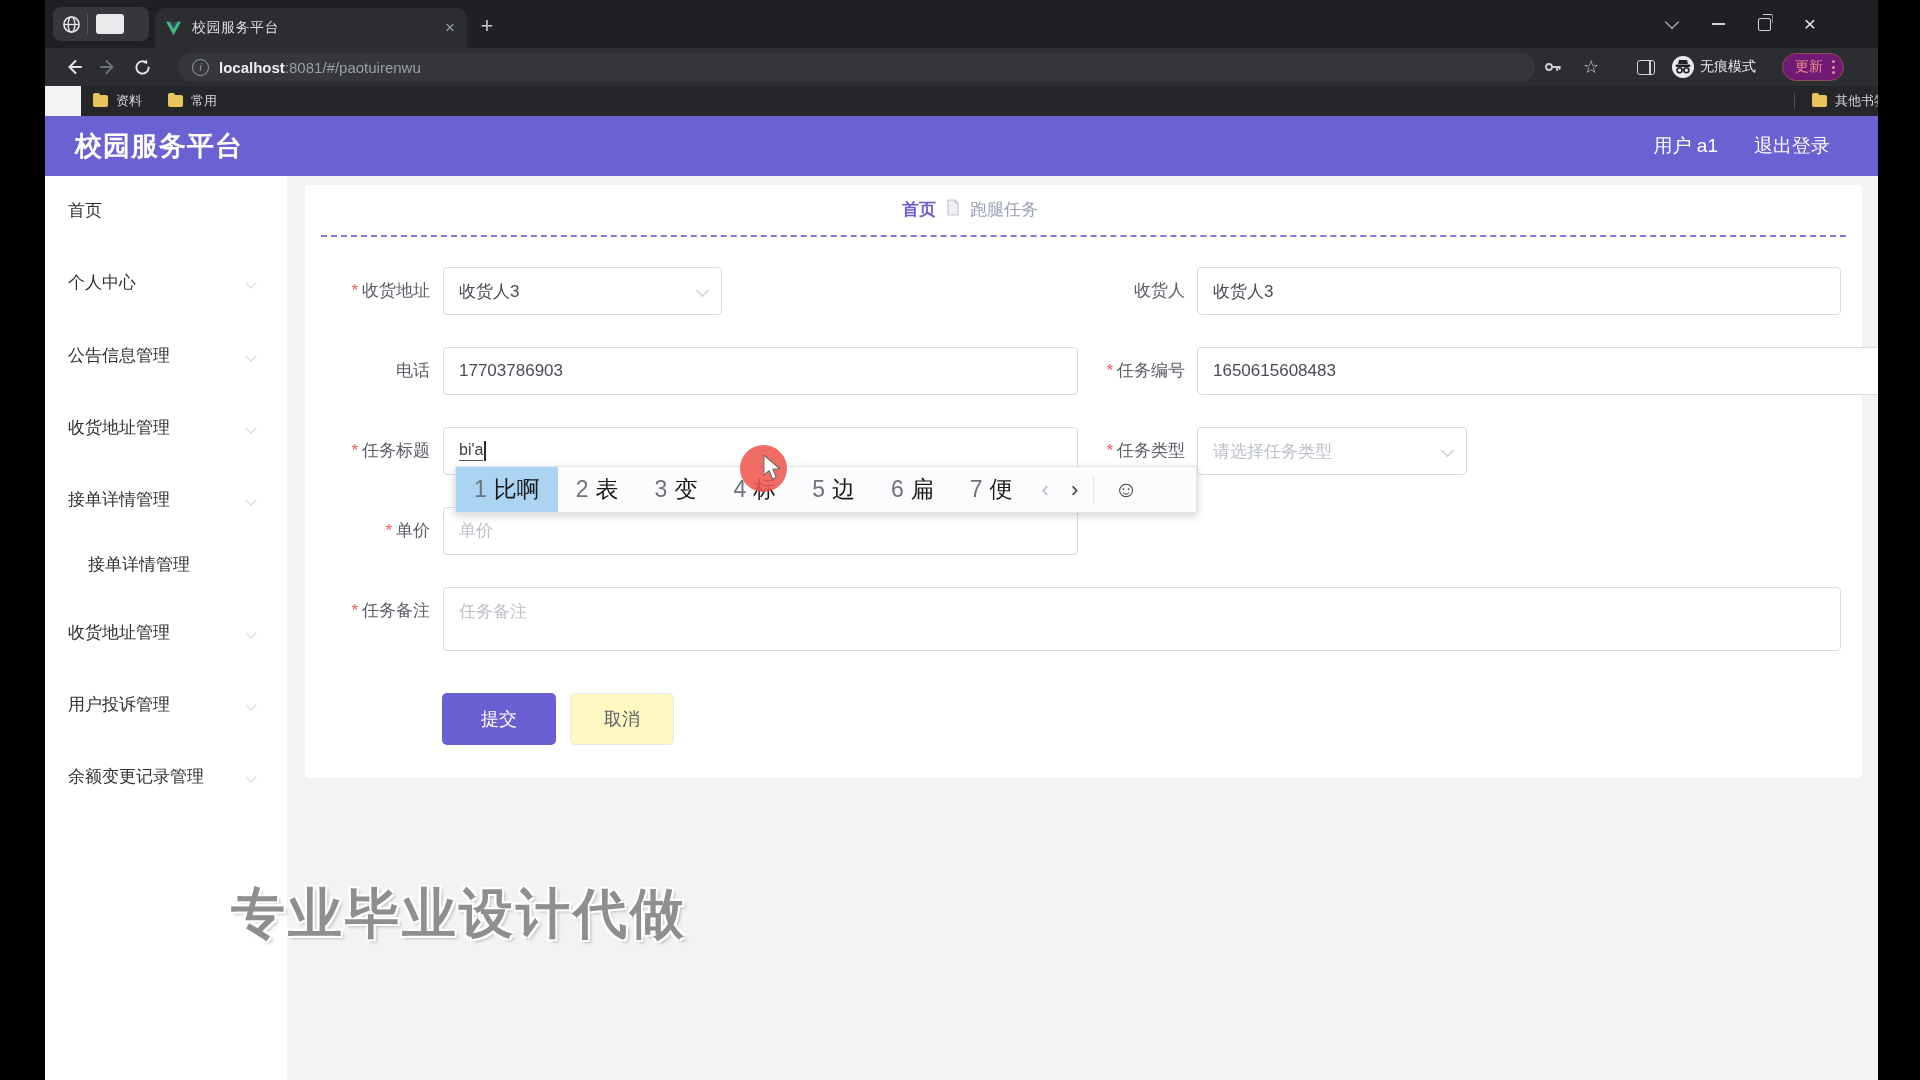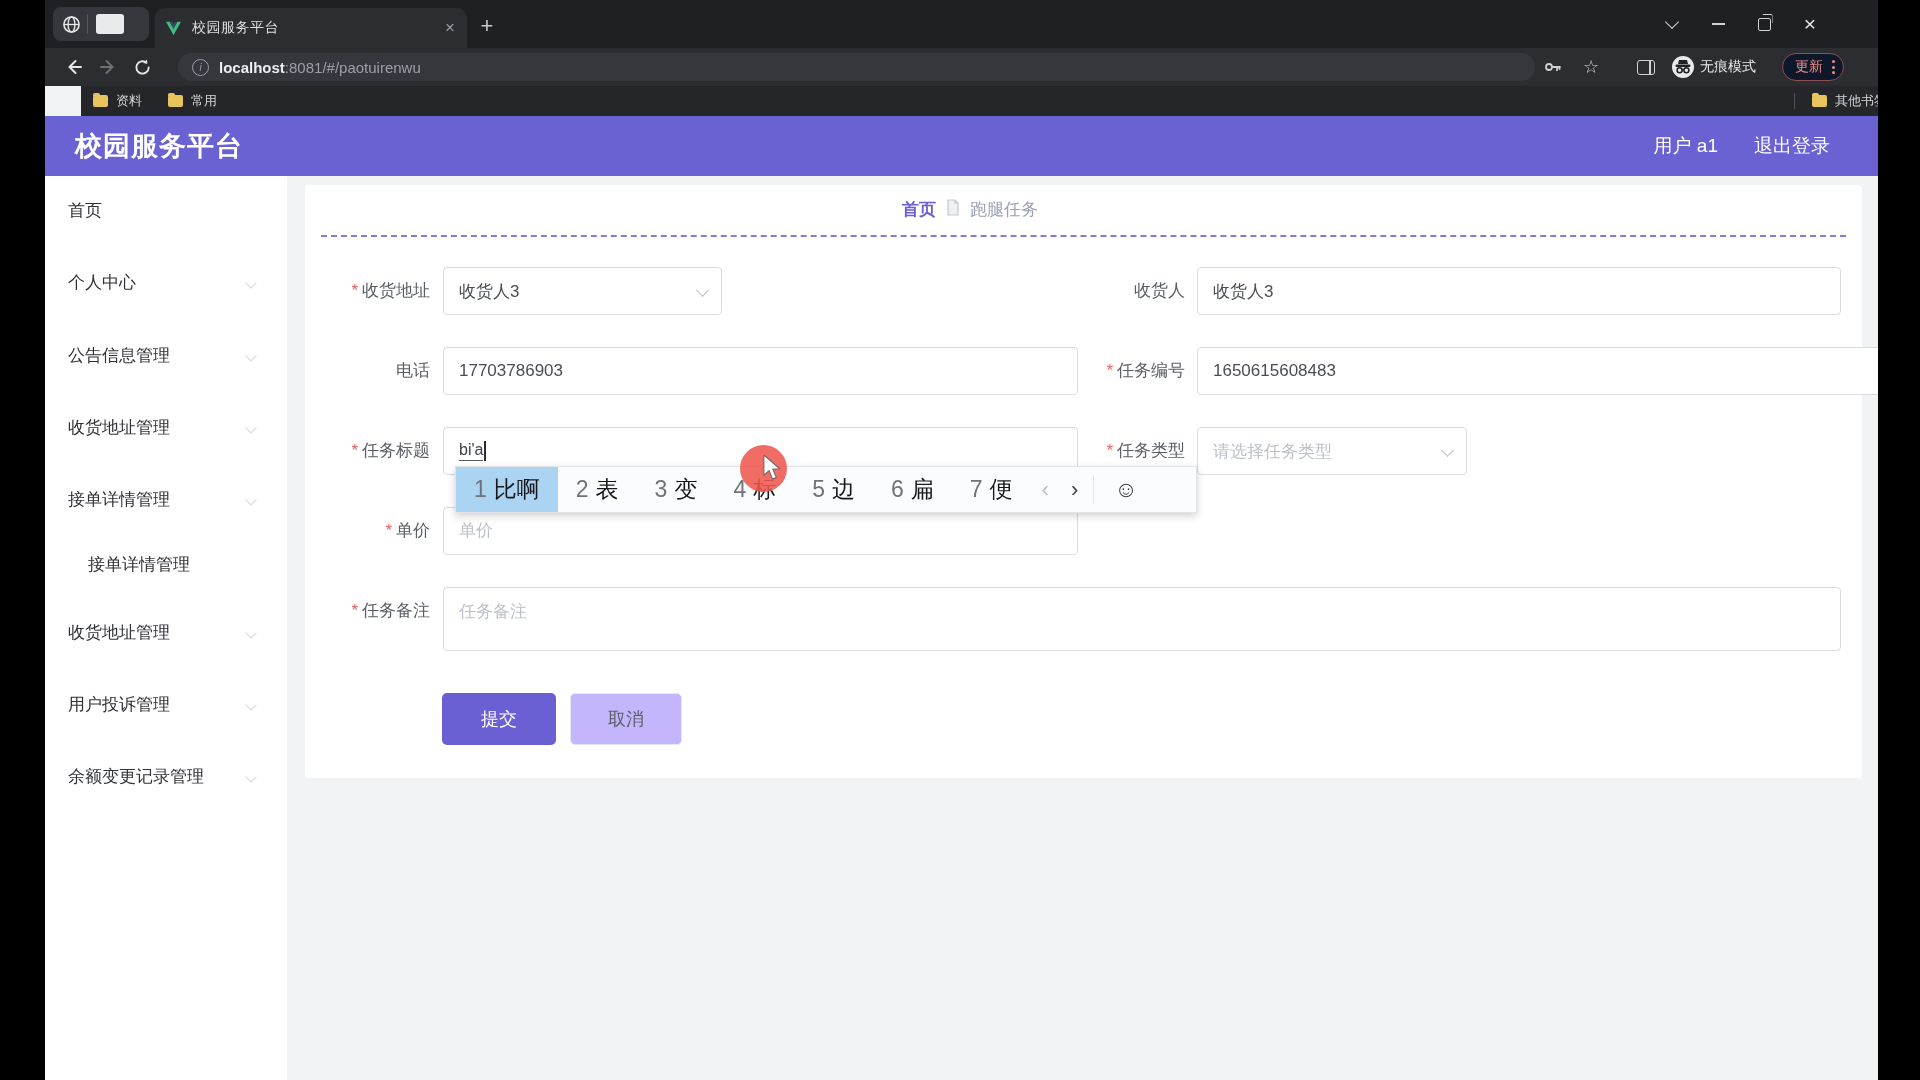--- a/index.html
+++ b/index.html
@@ -33,21 +33,21 @@
   .navbtn{width:34px;height:30px;display:flex;align-items:center;justify-content:center;}
   .urlpill{position:absolute;left:133px;top:5px;width:1357px;height:28px;background:#36373c;border-radius:14px;display:flex;align-items:center;padding:0 14px;box-sizing:border-box;}
   .info-ic{width:15px;height:15px;border:1.4px solid #9aa0a6;border-radius:50%;color:#9aa0a6;font-size:10px;line-height:15px;text-align:center;font-style:italic;flex:none;}
   .url{margin-left:10px;font-size:15px;color:#9aa0a6;white-space:nowrap;}
   .url b{color:#eceef1;font-weight:600;}
   .tb-ic{position:absolute;top:4px;height:30px;display:flex;align-items:center;justify-content:center;width:32px;}
   .star{color:#cfd1d5;font-size:18px;}
   .panel-ic{width:16px;height:13px;border:1.6px solid #cfd1d5;border-radius:3px;position:relative;}
   .panel-ic::before{content:"";position:absolute;right:3.5px;top:0;bottom:0;width:1.6px;background:#cfd1d5;}
   .incog-lbl{position:absolute;left:1655px;top:0;height:38px;display:flex;align-items:center;color:#e6e8eb;font-size:14px;}
-  .update-pill{position:absolute;left:1737px;top:5px;height:26px;border:1.5px solid #8a5054;border-radius:14px;background:#0f172a;display:flex;align-items:center;padding:0 8px 0 12px;}
+  .update-pill{position:absolute;left:1737px;top:5px;height:26px;border:1.5px solid #8a5054;border-radius:14px;background:#701a75;display:flex;align-items:center;padding:0 8px 0 12px;}
   .update-pill .utxt{color:#ee8d84;font-size:14px;}
   .dots{display:flex;flex-direction:column;gap:2.5px;margin-left:9px;}
   .dots i{width:3px;height:3px;border-radius:50%;background:#ee8d84;}
 
   .bookbar{position:absolute;left:0;top:86px;width:1833px;height:30px;background:#25262a;display:flex;align-items:center;margin-left:36px;}
   .bm{display:flex;align-items:center;gap:8px;color:#d2d4d8;font-size:13px;}
   .folder{width:15px;height:12px;background:#e8c45c;border-radius:2px;position:relative;}
   .folder::before{content:"";position:absolute;left:0;top:-2px;width:7px;height:3px;background:#e8c45c;border-radius:2px 2px 0 0;}
   .bm-sep{position:absolute;left:1713px;top:7px;width:1px;height:16px;background:#505155;}
 
@@ -77,21 +77,21 @@
   .inp::placeholder{color:#bcc1c9;}
   .fakeinp{position:absolute;height:48px;border:1px solid #d8dbe1;border-radius:4px;background:#fff;box-sizing:border-box;display:flex;align-items:center;padding:0 15px;}
   .fsel{position:absolute;height:48px;border:1px solid #d8dbe1;border-radius:4px;background:#fff;box-sizing:border-box;display:flex;align-items:center;padding:0 15px;font-size:17px;color:#494d55;cursor:pointer;}
   .fsel .ph{color:#bcc1c9;}
   .fsel .chev{position:absolute;right:14px;top:18px;width:8px;height:8px;border-right:1.4px solid #b6bac2;border-bottom:1.4px solid #b6bac2;transform:rotate(45deg);}
   .ta{position:absolute;border:1px solid #d8dbe1;border-radius:4px;background:#fff;box-sizing:border-box;font-size:17px;color:#494d55;padding:12px 15px;font-family:inherit;resize:none;outline:none;}
   .ta::placeholder{color:#bcc1c9;}
   .comp{font-size:16px;color:#3f4247;border-bottom:1px solid #55585e;padding-bottom:1px;}
   .caret{display:inline-block;width:1.5px;height:20px;background:#2a2c30;margin-left:1px;vertical-align:middle;}
   .btn-submit{position:absolute;left:137px;top:508px;width:114px;height:52px;background:#6a5fd3;border:none;border-radius:5px;color:#fff;font-size:18px;font-family:inherit;cursor:pointer;}
-  .btn-cancel{position:absolute;left:265px;top:508px;width:112px;height:52px;background:#c4b5fd;border:1px solid #e2e8f1;border-radius:5px;color:#5b6068;font-size:18px;font-family:inherit;cursor:pointer;}
+  .btn-cancel{position:absolute;left:265px;top:508px;width:104px;height:52px;background:#fef9c3;border:1px solid #e2e8f1;border-radius:5px;color:#5b6068;font-size:18px;font-family:inherit;cursor:pointer;}
 
   
   .ime{position:absolute;left:410px;top:466px;width:742px;height:47px;background:#fbfcfd;border:1px solid #e3e4e8;box-shadow:0 3px 8px rgba(0,0,0,.18);display:flex;align-items:stretch;z-index:40;box-sizing:border-box;}
   .cand{display:flex;align-items:center;gap:7px;padding:0 18px;font-size:23px;color:#17181a;cursor:pointer;}
   .cand .n{color:#6f7277;}
   .cand.hl{background:#abd4f3;}
   .ime-nav{display:flex;align-items:center;font-size:22px;padding:0 11px;}
   .ime-nav.prev{color:#b8bcc3;}
   .ime-nav.next{color:#3f4246;}
   .ime-div{width:1px;background:#e4e5e9;margin:8px 4px;}
@@ -317,14 +317,15 @@
     <span class="ime-smiley">☺</span>
   </div>
 
   <div class="cursor-dot"></div>
   <div class="cursor-arrow">
     <svg width="24" height="26" viewBox="0 0 16 20">
         <path d="M1 0 L1 15.5 L5 12 L7.6 18.5 L10.5 17.2 L7.9 11 L13 10.5 Z" fill="#ffffff" stroke="#666" stroke-width="0.8"></path>
       </svg>
   </div>
 
+  <div class="watermark">专业毕业设计代做</div>
 
 </div>
 
 </body></html>

